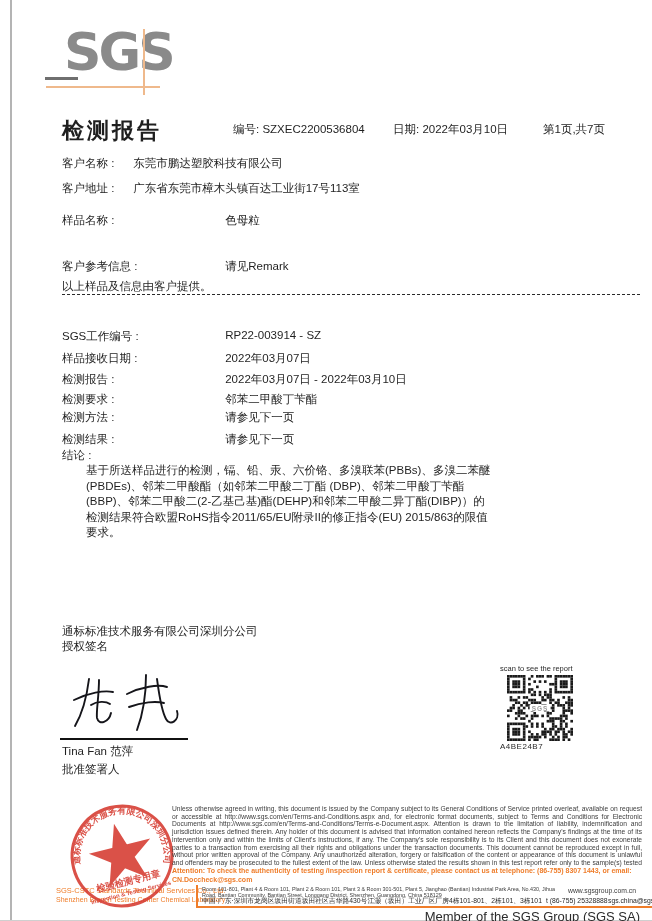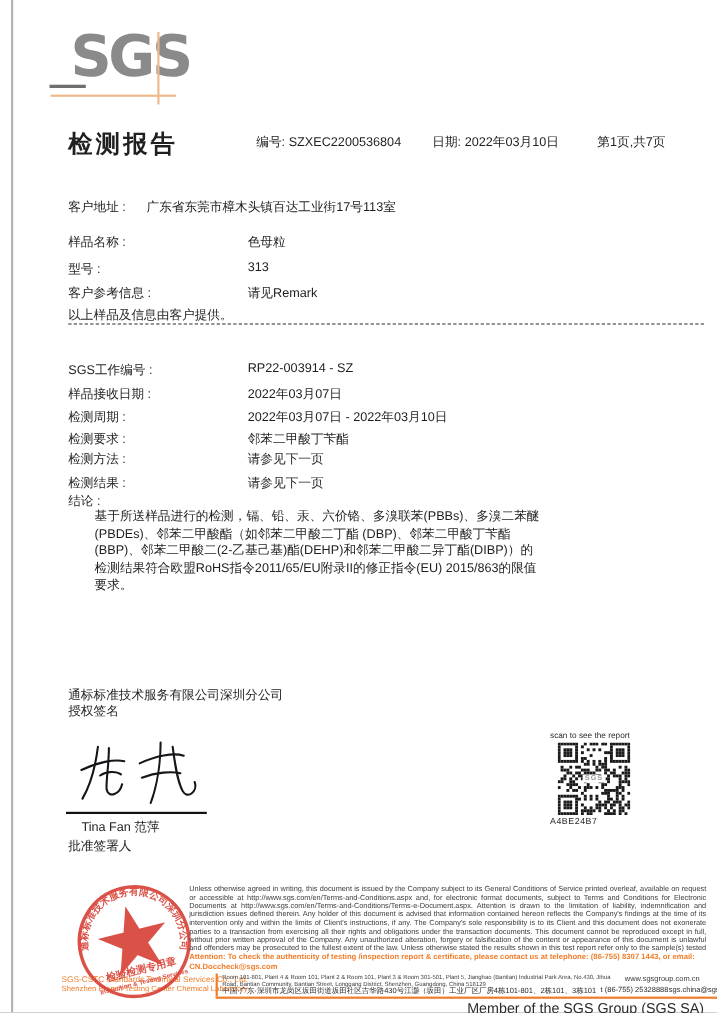--- a/index.html
+++ b/index.html
@@ -37,21 +37,21 @@
 
   .conclusion-row { position: absolute; left: 62px; top: 448px; font-size: 11.5px; }
   .conclusion-row .lbl { display: inline-block; width: 160px; vertical-align: top; }
   .conclusion-row .val { display: inline-block; width: 408px; vertical-align: top;
     line-height: 15.5px; white-space: normal; margin-left: 24px; }
 
   .sig-company { left: 62px; top: 624px; font-size: 11.5px; }
   .sig-auth    { left: 62px; top: 639px; font-size: 11.5px; }
   .sig-svg     { left: 66px; top: 668px; }
   .sig-line    { left: 60px; top: 738px; width: 128px; height: 2px; background: #111; }
-  .sig-name    { left: 74px; top: 744px; font-size: 11.5px; text-align: center; }
+  .sig-name    { left: 62px; top: 744px; font-size: 11.5px; text-align: center; }
   .sig-title   { left: 62px; top: 762px; font-size: 11.5px; }
 
   .qr-wrap { left: 500px; top: 664px; width: 80px; text-align: left; }
   .qr-caption { font-size: 7.5px; color: #2a2a2a; }
   .qr-box { position: relative; width: 66px; height: 66px; margin: 2px auto 0 auto; }
   .qr-code-text { font-size: 8px; color: #2a2a2a; margin-top: 1px; letter-spacing: 0.5px; }
   .qr-center-label { position: absolute; left: 50%; top: 50%; transform: translate(-50%,-50%);
     background: #fff; padding: 0 2px; font-size: 6.5px; font-weight: bold; color: #9a9a9a;
     letter-spacing: 1px; }
 
@@ -92,51 +92,51 @@
   <div class="abs hmeta hmeta-no">
     <span>编号:</span>
     <span>SZXEC2200536804</span>
   </div>
   <div class="abs hmeta hmeta-date">
     <span>日期:</span>
     <span>2022年03月10日</span>
   </div>
   <div class="abs hmeta hmeta-page">第1页,共7页</div>
 
+  <div class="row" style="top:156px">
+    <span class="lbl lbl-narrow">客户名称 :</span>
+    <span class="val">东莞市鹏达塑胶科技有限公司</span>
+  </div>
   <div class="row" style="top:181px">
     <span class="lbl lbl-narrow">客户地址 :</span>
     <span class="val">广东省东莞市樟木头镇百达工业街17号113室</span>
   </div>
 
   <div class="row" style="top:213px">
     <span class="lbl lbl-wide">样品名称 :</span>
     <span class="val">色母粒</span>
   </div>
-  <div class="row" style="top:237px">
-    <span class="lbl lbl-wide">型号 :</span>
-    <span class="val">313</span>
-  </div>
   <div class="row" style="top:259px">
     <span class="lbl lbl-wide">客户参考信息 :</span>
     <span class="val">请见Remark</span>
   </div>
   <div class="row" style="top:279px">以上样品及信息由客户提供。</div>
 
   <div class="abs dash-sep"></div>
 
   <div class="row" style="top:329px">
     <span class="lbl lbl-wide">SGS工作编号 :</span>
     <span class="val">RP22-003914 - SZ</span>
   </div>
   <div class="row" style="top:351px">
     <span class="lbl lbl-wide">样品接收日期 :</span>
     <span class="val">2022年03月07日</span>
   </div>
   <div class="row" style="top:372px">
-    <span class="lbl lbl-wide">检测周期 :</span>
+    <span class="lbl lbl-wide">检测报告 :</span>
     <span class="val">2022年03月07日 - 2022年03月10日</span>
   </div>
   <div class="row" style="top:392px">
     <span class="lbl lbl-wide">检测要求 :</span>
     <span class="val">邻苯二甲酸丁苄酯</span>
   </div>
   <div class="row" style="top:410px">
     <span class="lbl lbl-wide">检测方法 :</span>
     <span class="val">请参见下一页</span>
   </div>

